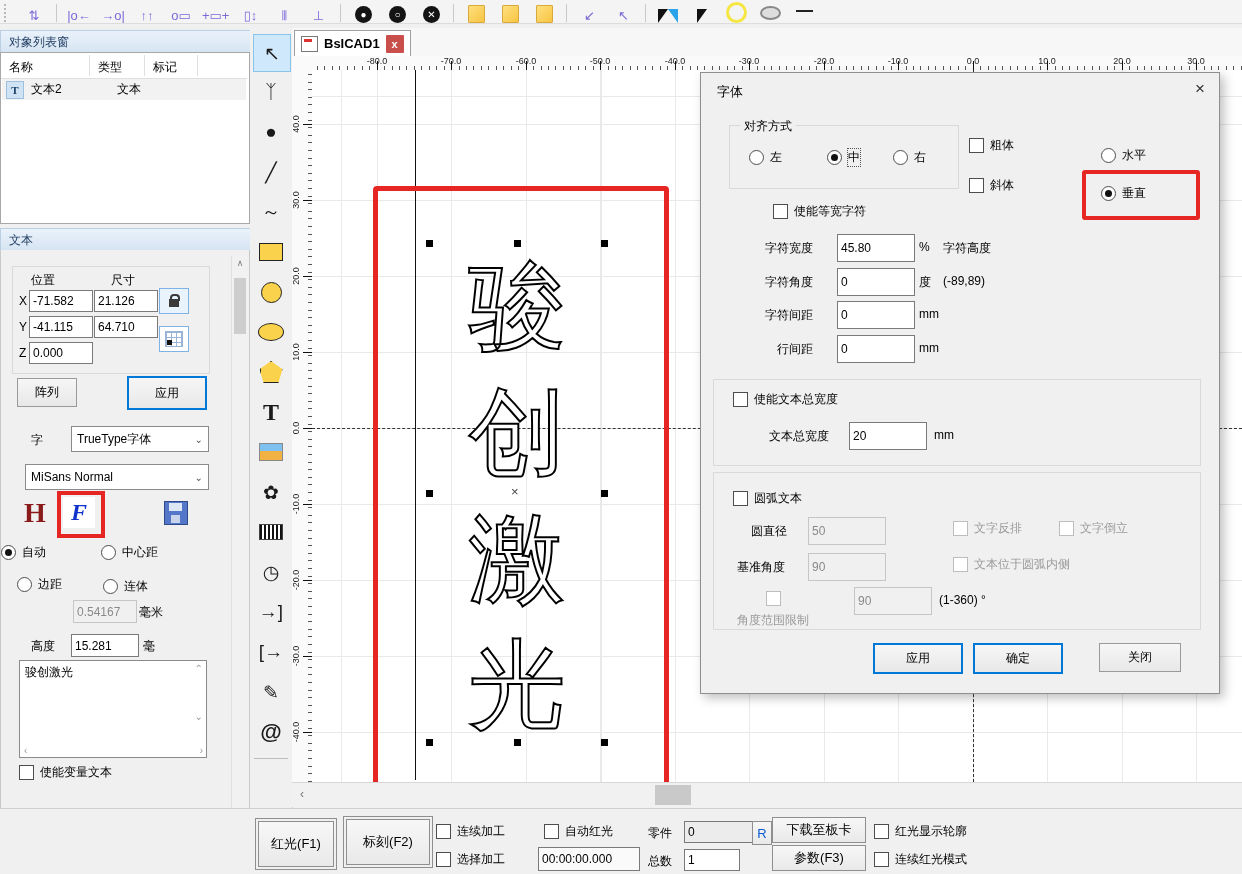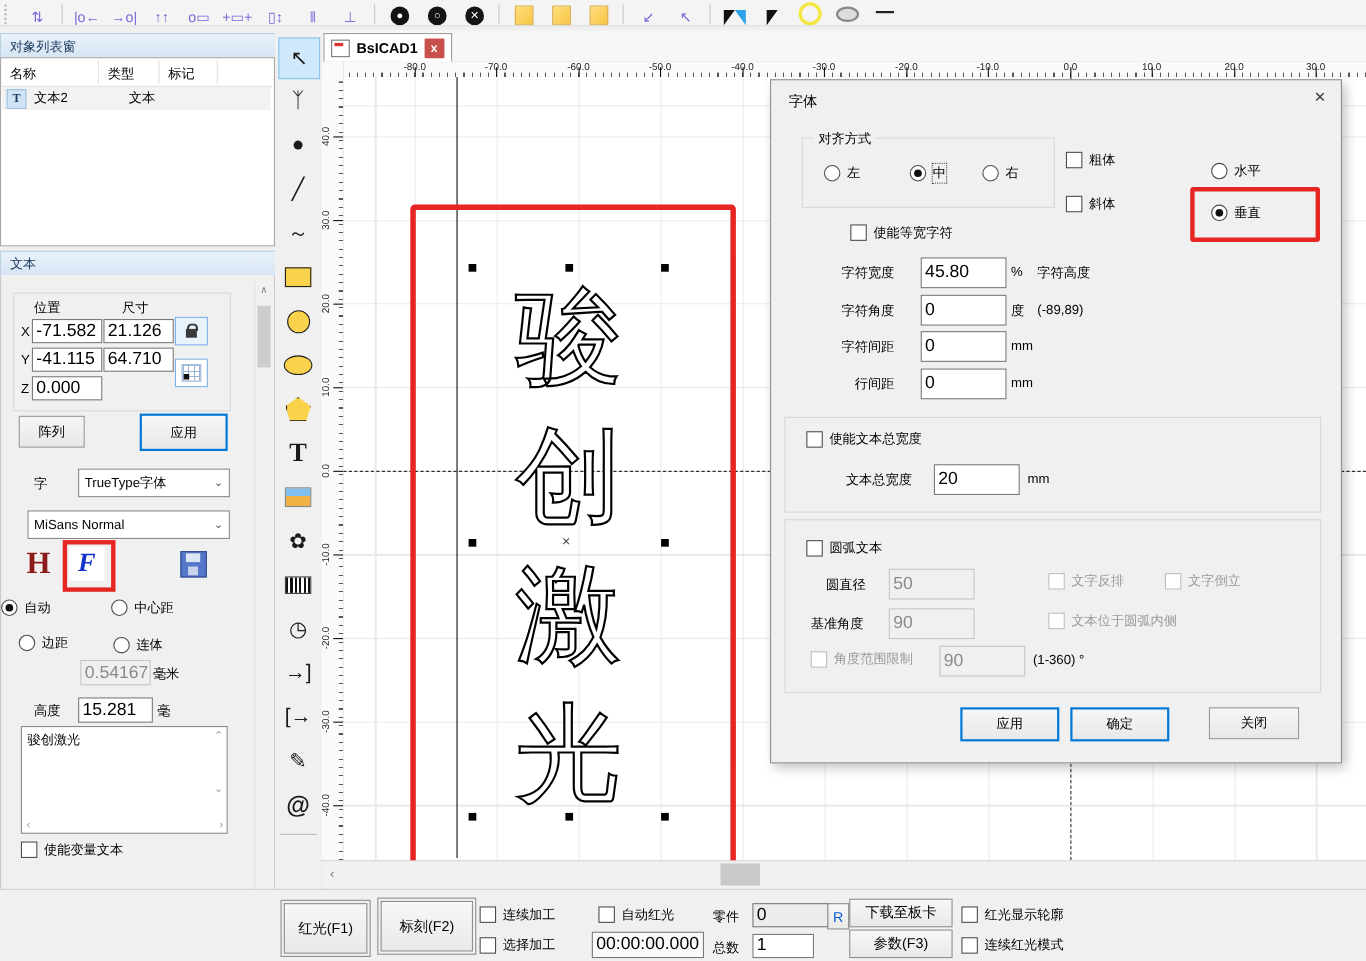--- a/index.html
+++ b/index.html
@@ -22,21 +22,21 @@
   .tt-eye{width:17px;height:10px;border:2px solid #888;border-radius:50%;background:#ddd;margin-bottom:3px;}
   .tt-eye.closed{border-top-color:#222;background:transparent;border-bottom:none;height:8px;border-radius:0 0 10px 10px;border-top:2px solid #222;border-left:none;border-right:none;}
   
   .panel-header{background:linear-gradient(#eaf2fb,#d5e4f2);border:1px solid #b9cfe4;
     font-size:12px;color:#1d3a5f;display:flex;align-items:center;padding-left:8px;}
   .white-box{background:#fff;border:1px solid #a8a8a8;}
   .col-sep{position:absolute;top:2px;bottom:2px;width:1px;background:#e0e0e0;}
   .t-badge{width:16px;height:16px;background:#cfe3f5;border:1px solid #9dc0de;color:#1b3e66;
     font-family:"Liberation Serif",serif;font-weight:bold;font-size:11px;
     display:flex;align-items:center;justify-content:center;}
-  .inp{background:#fff;border:1px solid #7a7a7a;font-size:16px;padding:1px 3px;
+  .inp{background:#fff;border:1px solid #7a7a7a;font-size:12px;padding:1px 3px;
     font-family:"Liberation Sans",sans-serif;display:flex;align-items:center;}
   .inp.dis{background:#f0f0f0;border-color:#c6c6c6;color:#8a8a8a;}
   .btn{background:linear-gradient(#f6f6f6,#e8e8e8);border:1px solid #9a9a9a;
     display:flex;align-items:center;justify-content:center;font-size:12px;}
   .btn.blue{border:2px solid #0078d7;}
   .grp{border:1px solid #d9d9d9;}
   .cb{width:13px;height:13px;background:#fff;border:1px solid #4d4d4d;flex:none;}
   .cb.dis{border-color:#bdbdbd;}
   .radio{width:13px;height:13px;border-radius:50%;background:#fff;border:1px solid #4d4d4d;flex:none;position:relative;}
   .radio.sel::after{content:"";position:absolute;left:3px;top:3px;width:7px;height:7px;border-radius:50%;background:#111;}
@@ -515,21 +515,21 @@
     <div class="ctl-row dis-text" style="left:358px;top:447px;">
       <span class="cb dis"></span>
       <span>文字倒立</span>
     </div>
     <span class="dlg-label" style="left:36px;top:486px;">基准角度</span>
     <div class="inp dis abs" style="left:107px;top:480px;width:70px;height:24px;">90</div>
     <div class="ctl-row dis-text" style="left:252px;top:483px;">
       <span class="cb dis"></span>
       <span>文本位于圆弧内侧</span>
     </div>
-    <div class="ctl-row dis-text" style="left:36px;top:518px;">
+    <div class="ctl-row dis-text" style="left:36px;top:518px;flex-direction:column;">
       <span class="cb dis"></span>
       <span>角度范围限制</span>
     </div>
     <div class="inp dis abs" style="left:153px;top:514px;width:70px;height:24px;">90</div>
     <span class="dlg-label" style="left:238px;top:520px;">(1-360) °</span>
 
     <div class="btn blue abs" style="left:172px;top:570px;width:86px;height:27px;">应用</div>
     <div class="btn blue abs" style="left:272px;top:570px;width:86px;height:27px;">确定</div>
     <div class="btn abs" style="left:398px;top:570px;width:80px;height:27px;">关闭</div>
   </div>

